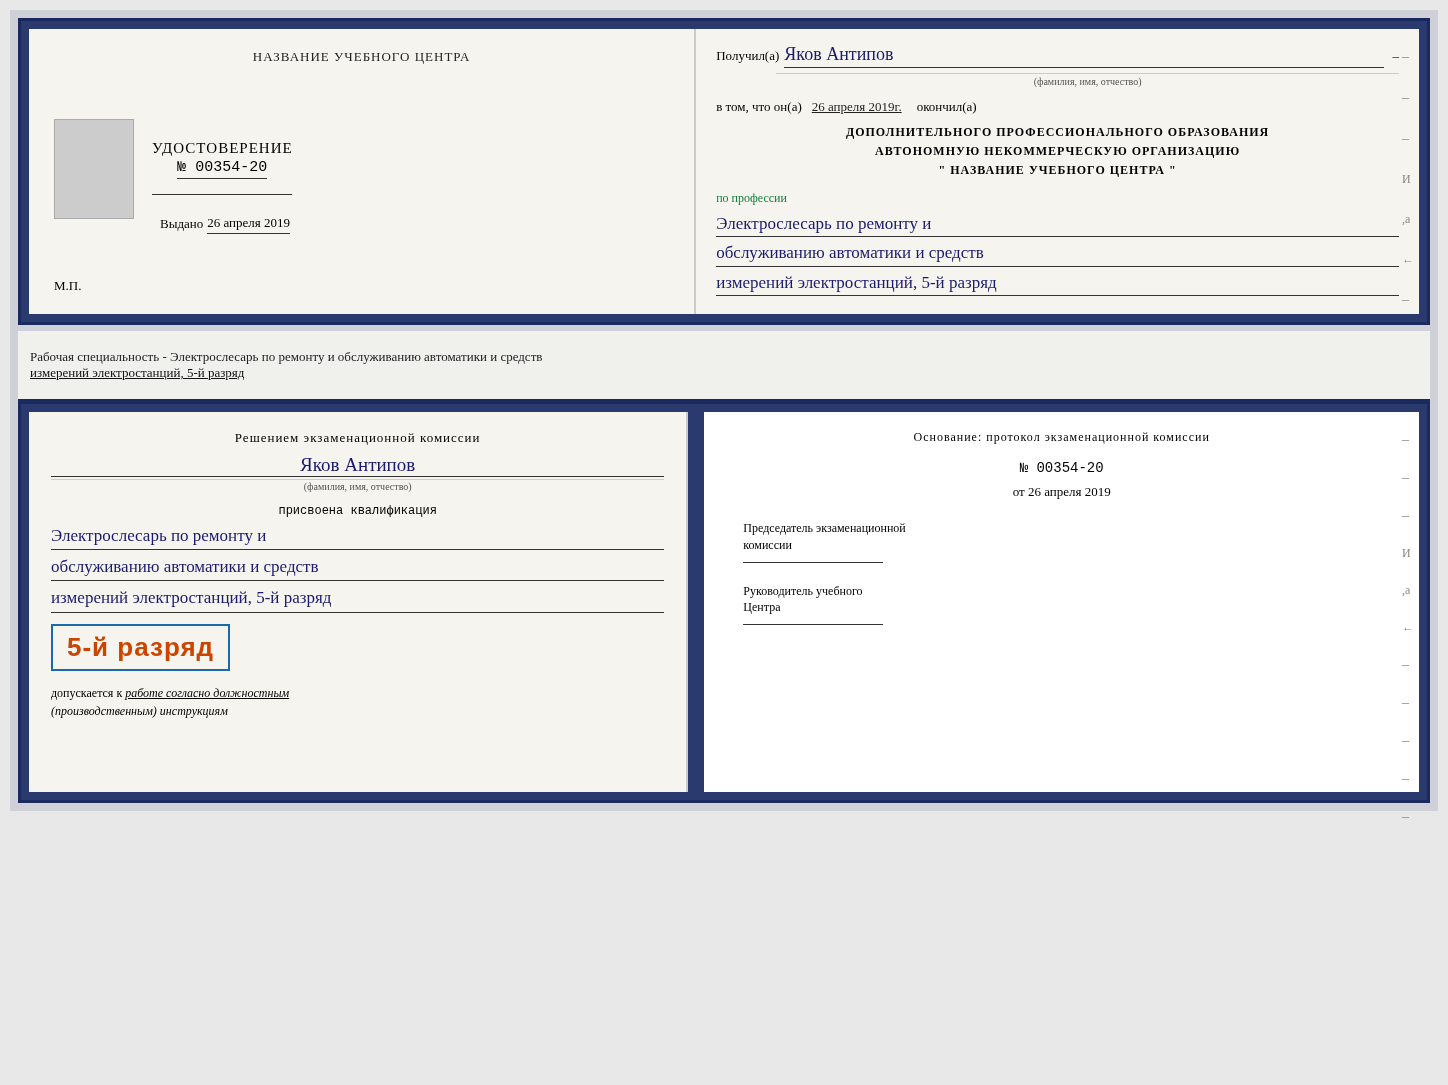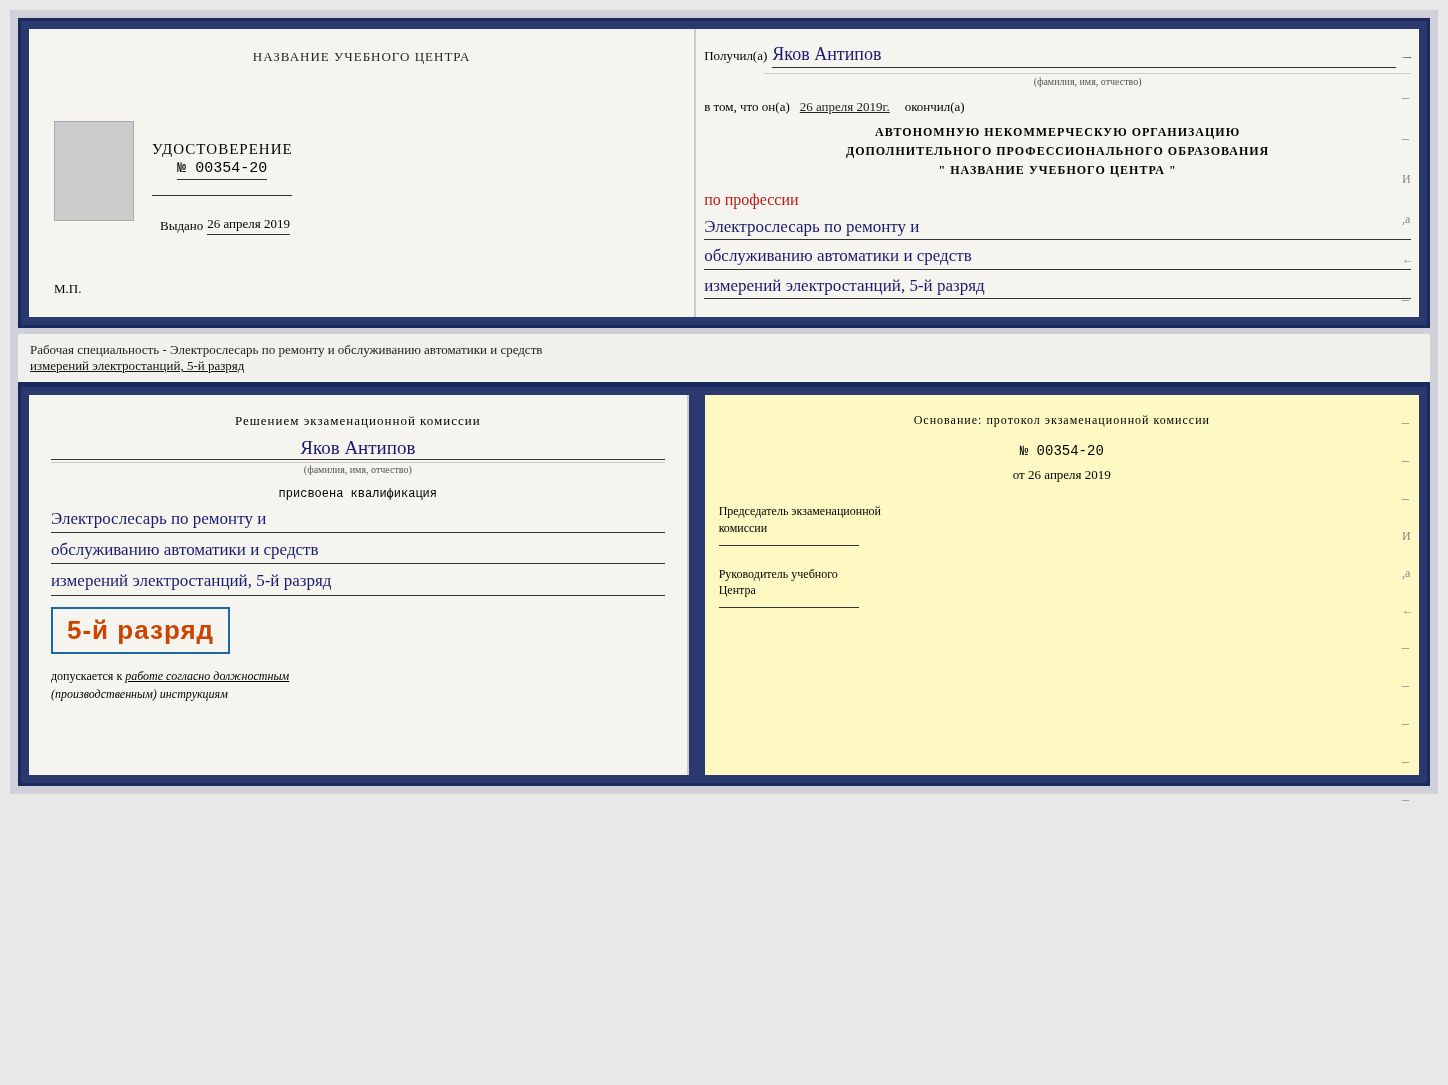--- a/index.html
+++ b/index.html
@@ -35,21 +35,21 @@
       flex-direction: column;
       align-items: center;
       justify-content: space-between;
       border-right: 2px solid #ccc;
       min-height: 280px;
     }
 
     .doc-right {
       background: #f5f4ef;
       width: 52%;
-      padding: 15px 8px;
+      padding: 15px 20px;
       min-height: 280px;
       position: relative;
     }
 
     
     .school-name-top {
       font-size: 13px;
       text-align: center;
       letter-spacing: 1px;
       text-transform: uppercase;
@@ -167,23 +167,23 @@
       font-size: 12px;
       text-align: center;
       letter-spacing: 1px;
       line-height: 1.6;
       margin-bottom: 10px;
       text-transform: uppercase;
       font-weight: bold;
     }
 
     .po-professii {
-      font-size: 16px;
+      font-size: 12px;
       margin-bottom: 5px;
-      color: #b91c1c;
+      color: #15803d;
     }
 
     .profession-handwritten {
       font-family: 'Segoe Script', 'Comic Sans MS', cursive;
       font-size: 17px;
       color: #1a1a6e;
       line-height: 1.5;
       border-bottom: 1px solid #333;
       display: block;
       margin-bottom: 3px;
@@ -196,21 +196,21 @@
       display: flex;
       flex-direction: column;
       gap: 25px;
       font-size: 11px;
       color: #888;
     }
 
     
     .middle-text {
       background: #f0f0ec;
-      padding: 8px 12px;
+      padding: 18px 12px;
       font-size: 13px;
       color: #222;
       border-bottom: 2px solid #1a2a5e;
     }
 
     .middle-text-underline {
       text-decoration: underline;
       color: #111;
     }
 
@@ -225,23 +225,23 @@
 
     .bottom-left {
       background: #f5f4ef;
       width: 48%;
       padding: 18px 22px;
       border-right: 2px solid #ccc;
       min-height: 380px;
     }
 
     .bottom-right {
-      background: #fef9c3;
+      background: #ffffff;
       width: 52%;
-      padding: 18px 14px;
+      padding: 18px 39px;
       min-height: 380px;
       position: relative;
     }
 
     
     .commission-title {
       font-size: 13px;
       text-align: center;
       letter-spacing: 1px;
       margin-bottom: 8px;
@@ -411,22 +411,22 @@
       </div>
       <div class="fio-sub">(фамилия, имя, отчество)</div>
 
       <div class="vtom-row">
         <span class="received-label">в том, что он(а)</span>
         <span class="vtom-date">26 апреля 2019г.</span>
         <span class="received-label" style="margin-left:10px;">окончил(а)</span>
       </div>
 
       <div class="org-name-block">
+        <div>ДОПОЛНИТЕЛЬНОГО ПРОФЕССИОНАЛЬНОГО ОБРАЗОВАНИЯ</div>
         <div>АВТОНОМНУЮ НЕКОММЕРЧЕСКУЮ ОРГАНИЗАЦИЮ</div>
-        <div>ДОПОЛНИТЕЛЬНОГО ПРОФЕССИОНАЛЬНОГО ОБРАЗОВАНИЯ</div>
         <div>"   НАЗВАНИЕ УЧЕБНОГО ЦЕНТРА   "</div>
       </div>
 
       <div class="po-professii">по профессии</div>
       <span class="profession-handwritten">Электрослесарь по ремонту и</span>
       <span class="profession-handwritten">обслуживанию автоматики и средств</span>
       <span class="profession-handwritten">измерений электростанций, 5-й разряд</span>
 
       <div class="right-side-decorations">
         <span class="dash-decoration">–</span>

